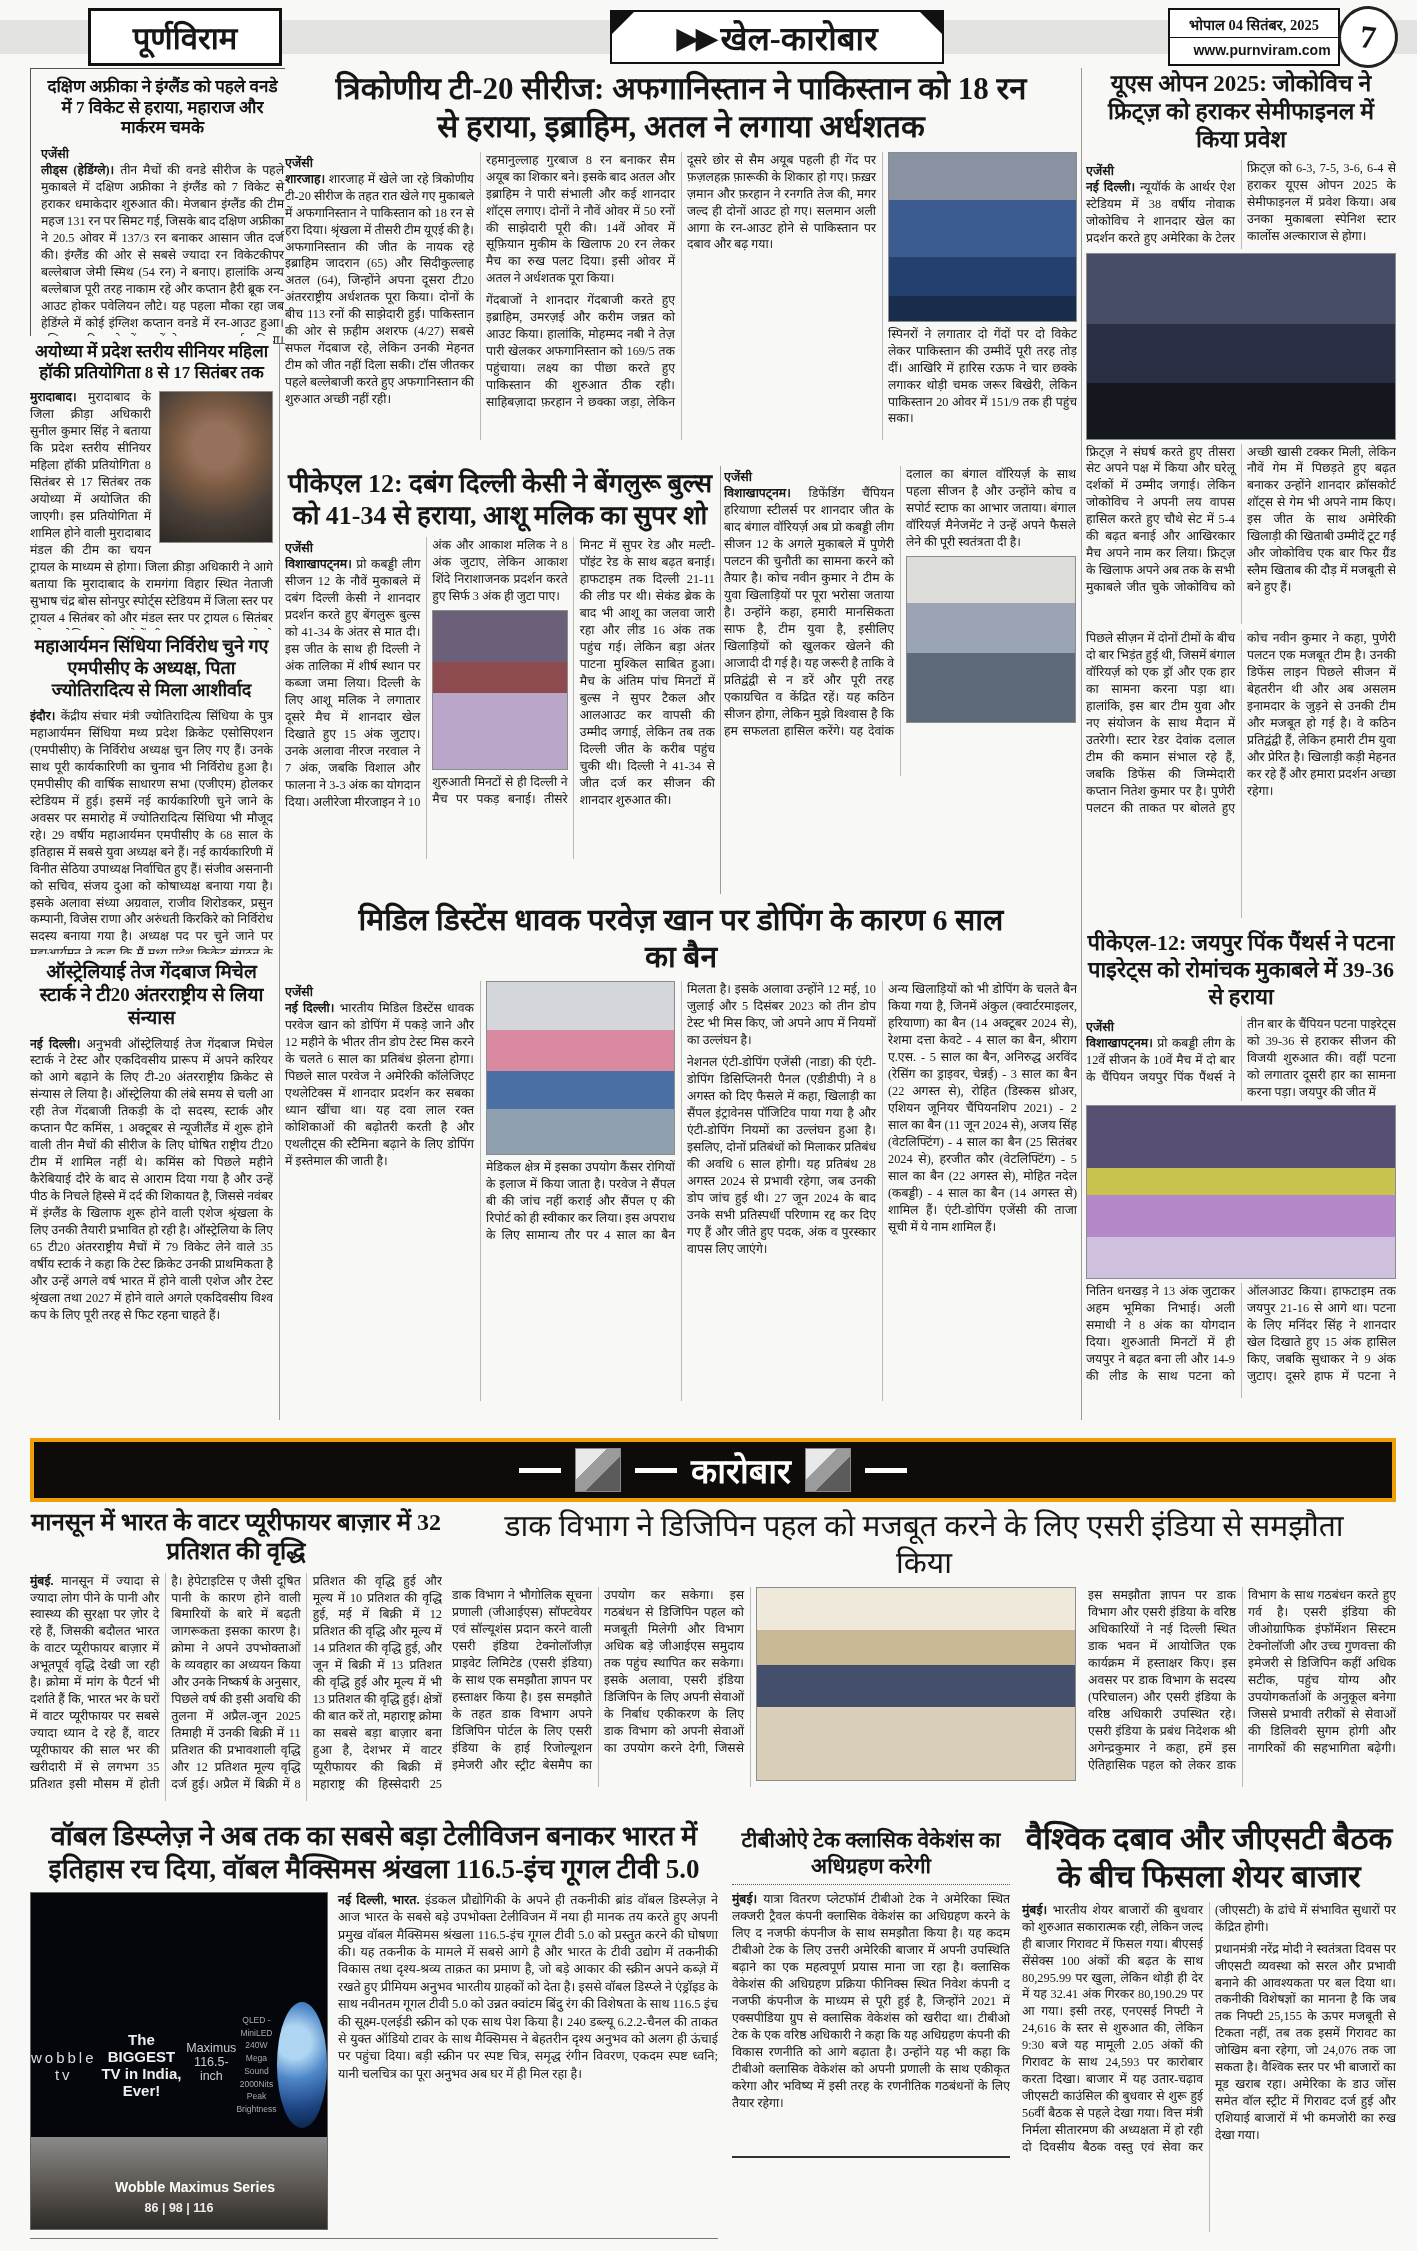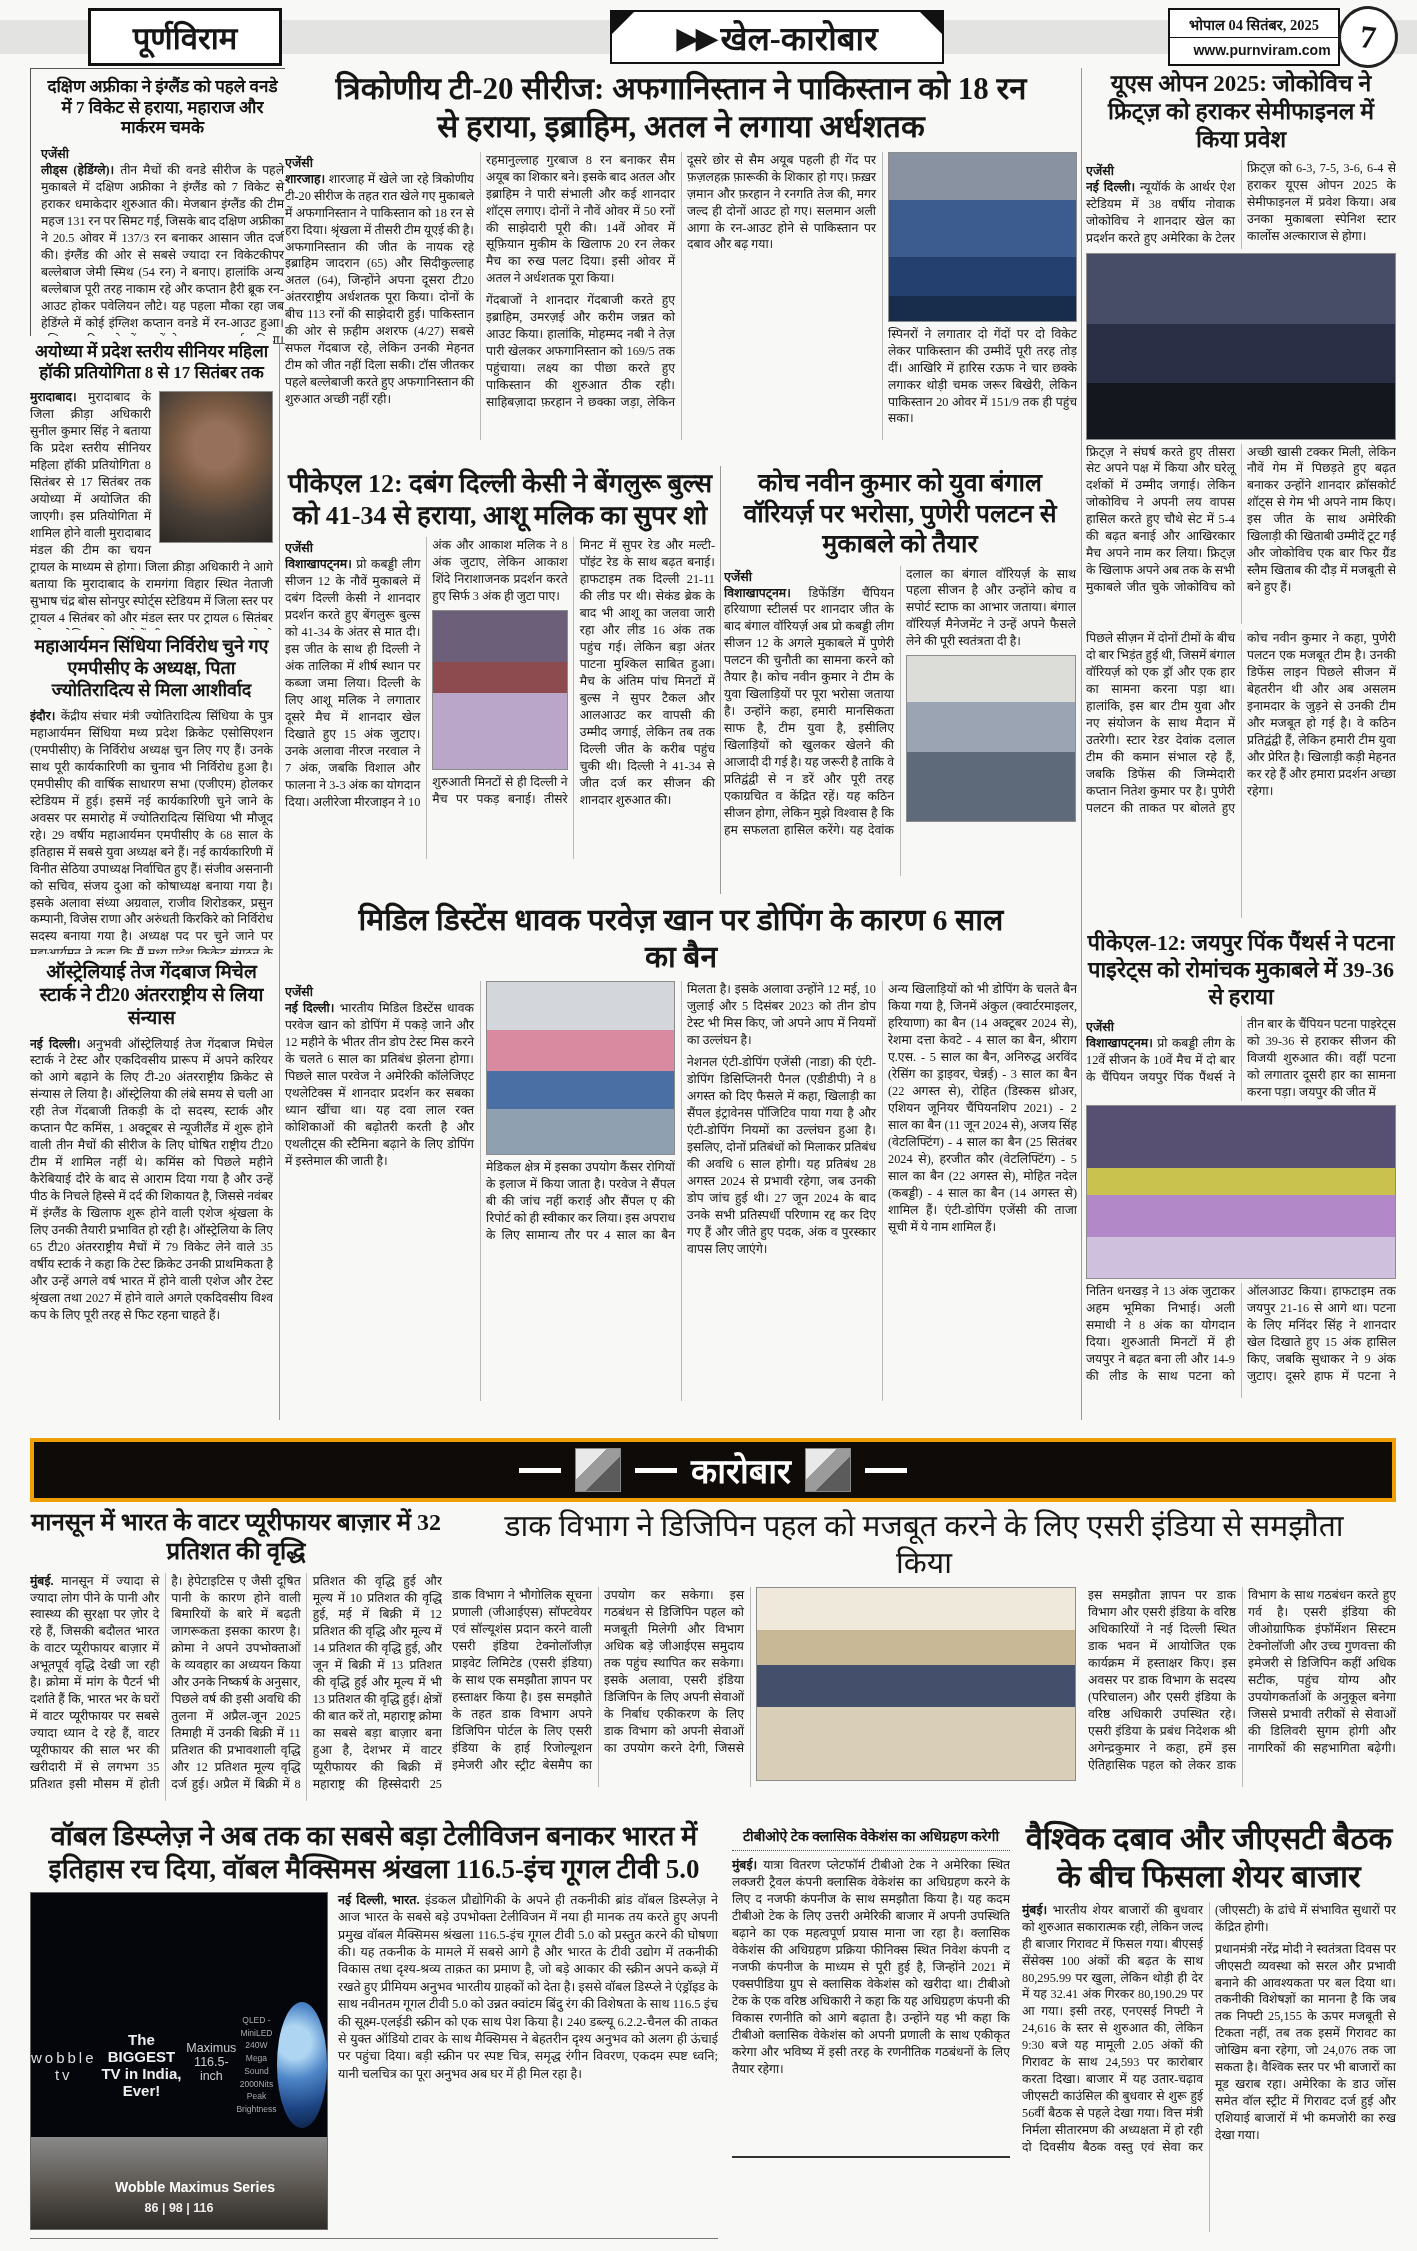--- a/index.html
+++ b/index.html
@@ -168,21 +168,20 @@
     <div class="cols2" style="height:468px;overflow:hidden">
       <div class="byline">एजेंसी</div>
       <p class="bt"><b class="dl">नई दिल्ली।</b>
         <span>न्यूयॉर्क के आर्थर ऐश स्टेडियम में 38 वर्षीय नोवाक जोकोविच ने शानदार खेल का प्रदर्शन करते हुए अमेरिका के टेलर फ्रिट्ज़ को 6-3, 7-5, 3-6, 6-4 से हराकर यूएस ओपन 2025 के सेमीफाइनल में प्रवेश किया। अब उनका मुकाबला स्पेनिश स्टार कार्लोस अल्काराज से होगा।</span></p>
       <div class="ph ph-tennis span-all"></div>
       <p class="bt"><span>फ्रिट्ज़ ने संघर्ष करते हुए तीसरा सेट अपने पक्ष में किया और घरेलू दर्शकों में उम्मीद जगाई। लेकिन जोकोविच ने अपनी लय वापस हासिल करते हुए चौथे सेट में 5-4 की बढ़त बनाई और आखिरकार मैच अपने नाम कर लिया। फ्रिट्ज़ के खिलाफ अपने अब तक के सभी मुकाबले जीत चुके जोकोविच को अच्छी खासी टक्कर मिली, लेकिन नौवें गेम में पिछड़ते हुए बढ़त बनाकर उन्होंने शानदार क्रॉसकोर्ट शॉट्स से गेम भी अपने नाम किए। इस जीत के साथ अमेरिकी खिलाड़ी की खिताबी उम्मीदें टूट गईं और जोकोविच एक बार फिर ग्रैंड स्लैम खिताब की दौड़ में मजबूती से बने हुए हैं।</span></p>
     </div>
   </div>
 
   <div class="art" style="left:724px;top:466px;width:352px;height:428px">
-    <div class="hl" style="font-size:25px">कोच नवीन कुमार को युवा बंगाल वॉरियर्ज़ पर भरोसा, पुणेरी पलटन से मुकाबले को तैयार</div>
     <div class="cols2" style="height:310px;overflow:hidden">
       <div class="byline">एजेंसी</div>
       <p class="bt"><b class="dl">विशाखापट्नम।</b>
         <span>डिफेंडिंग चैंपियन हरियाणा स्टीलर्स पर शानदार जीत के बाद बंगाल वॉरियर्ज़ अब प्रो कबड्डी लीग सीजन 12 के अगले मुकाबले में पुणेरी पलटन की चुनौती का सामना करने को तैयार है। कोच नवीन कुमार ने टीम के युवा खिलाड़ियों पर पूरा भरोसा जताया है। उन्होंने कहा, हमारी मानसिकता साफ है, टीम युवा है, इसीलिए खिलाड़ियों को खुलकर खेलने की आजादी दी गई है। यह जरूरी है ताकि वे प्रतिद्वंद्वी से न डरें और पूरी तरह एकाग्रचित व केंद्रित रहें। यह कठिन सीजन होगा, लेकिन मुझे विश्वास है कि हम सफलता हासिल करेंगे। यह देवांक दलाल का बंगाल वॉरियर्ज़ के साथ पहला सीजन है और उन्होंने कोच व सपोर्ट स्टाफ का आभार जताया। बंगाल वॉरियर्ज़ मैनेजमेंट ने उन्हें अपने फैसले लेने की पूरी स्वतंत्रता दी है।</span></p>
       <div class="ph ph-coach"></div>
     </div>
   </div>
   <div class="art" style="left:1086px;top:630px;width:310px;height:292px">
     <div class="cols2" style="height:288px;overflow:hidden">
       <p class="bt"><span>पिछले सीज़न में दोनों टीमों के बीच दो बार भिड़ंत हुई थी, जिसमें बंगाल वॉरियर्ज़ को एक ड्रॉ और एक हार का सामना करना पड़ा था। हालांकि, इस बार टीम युवा और नए संयोजन के साथ मैदान में उतरेगी। स्टार रेडर देवांक दलाल टीम की कमान संभाल रहे हैं, जबकि डिफेंस की जिम्मेदारी कप्तान नितेश कुमार पर है। पुणेरी पलटन की ताकत पर बोलते हुए कोच नवीन कुमार ने कहा, पुणेरी पलटन एक मजबूत टीम है। उनकी डिफेंस लाइन पिछले सीजन में बेहतरीन थी और अब असलम इनामदार के जुड़ने से उनकी टीम और मजबूत हो गई है। वे कठिन प्रतिद्वंद्वी हैं, लेकिन हमारी टीम युवा और प्रेरित है। खिलाड़ी कड़ी मेहनत कर रहे हैं और हमारा प्रदर्शन अच्छा रहेगा।</span></p>
@@ -244,21 +243,21 @@
         <div class="moonband"></div>
         <div class="series">Wobble Maximus Series</div>
         <div class="sizes">86 | 98 | 116</div>
       </div>
       <p class="bt" style="font-size:12.6px"><b class="dl">नई दिल्ली, भारत.</b>
         <span>इंडकल प्रौद्योगिकी के अपने ही तकनीकी ब्रांड वॉबल डिस्प्लेज़ ने आज भारत के सबसे बड़े उपभोक्ता टेलीविजन में नया ही मानक तय करते हुए अपनी प्रमुख वॉबल मैक्सिमस श्रंखला 116.5-इंच गूगल टीवी 5.0 को प्रस्तुत करने की घोषणा की। यह तकनीक के मामले में सबसे आगे है और भारत के टीवी उद्योग में तकनीकी विकास तथा दृश्य-श्रव्य ताक़त का प्रमाण है, जो बड़े आकार की स्क्रीन अपने कब्ज़े में रखते हुए प्रीमियम अनुभव भारतीय ग्राहकों को देता है। इससे वॉबल डिस्प्ले ने एंड्रॉइड के साथ नवीनतम गूगल टीवी 5.0 को उन्नत क्वांटम बिंदु रंग की विशेषता के साथ 116.5 इंच की सूक्ष्म-एलईडी स्क्रीन को एक साथ पेश किया है। 240 डब्ल्यू 6.2.2-चैनल की ताकत से युक्त ऑडियो टावर के साथ मैक्सिमस ने बेहतरीन दृश्य अनुभव को अलग ही ऊंचाई पर पहुंचा दिया। बड़ी स्क्रीन पर स्पष्ट चित्र, समृद्ध रंगीन विवरण, एकदम स्पष्ट ध्वनि; यानी चलचित्र का पूरा अनुभव अब घर में ही मिल रहा है।</span></p>
     </div>
   </div>
 
   <div class="art" style="left:732px;top:1826px;width:278px;height:330px;border-bottom:2px solid #333">
-    <div class="hl dotted-u" style="font-size:14px">टीबीओऐ टेक क्लासिक वेकेशंस का अधिग्रहण करेगी</div>
+    <div class="hl dotted-u" style="font-size:21px">टीबीओऐ टेक क्लासिक वेकेशंस का अधिग्रहण करेगी</div>
     <p class="bt"><b class="dl">मुंबई।</b>
       <span>यात्रा वितरण प्लेटफॉर्म टीबीओ टेक ने अमेरिका स्थित लक्जरी ट्रैवल कंपनी क्लासिक वेकेशंस का अधिग्रहण करने के लिए द नजफी कंपनीज के साथ समझौता किया है। यह कदम टीबीओ टेक के लिए उत्तरी अमेरिकी बाजार में अपनी उपस्थिति बढ़ाने का एक महत्वपूर्ण प्रयास माना जा रहा है। क्लासिक वेकेशंस की अधिग्रहण प्रक्रिया फीनिक्स स्थित निवेश कंपनी द नजफी कंपनीज के माध्यम से पूरी हुई है, जिन्होंने 2021 में एक्सपीडिया ग्रुप से क्लासिक वेकेशंस को खरीदा था। टीबीओ टेक के एक वरिष्ठ अधिकारी ने कहा कि यह अधिग्रहण कंपनी की विकास रणनीति को आगे बढ़ाता है। उन्होंने यह भी कहा कि टीबीओ क्लासिक वेकेशंस को अपनी प्रणाली के साथ एकीकृत करेगा और भविष्य में इसी तरह के रणनीतिक गठबंधनों के लिए तैयार रहेगा।</span></p>
   </div>
 
   <div class="art" style="left:1022px;top:1818px;width:374px;height:430px">
     <div class="hl" style="font-size:31px">वैश्विक दबाव और जीएसटी बैठक के बीच फिसला शेयर बाजार</div>
     <div class="cols2" style="height:330px;overflow:hidden">
       <p class="bt"><b class="dl">मुंबई।</b>
         <span>भारतीय शेयर बाजारों की बुधवार को शुरुआत सकारात्मक रही, लेकिन जल्द ही बाजार गिरावट में फिसल गया। बीएसई सेंसेक्स 100 अंकों की बढ़त के साथ 80,295.99 पर खुला, लेकिन थोड़ी ही देर में यह 32.41 अंक गिरकर 80,190.29 पर आ गया। इसी तरह, एनएसई निफ्टी ने 24,616 के स्तर से शुरुआत की, लेकिन 9:30 बजे यह मामूली 2.05 अंकों की गिरावट के साथ 24,593 पर कारोबार करता दिखा। बाजार में यह उतार-चढ़ाव जीएसटी काउंसिल की बुधवार से शुरू हुई 56वीं बैठक से पहले देखा गया। वित्त मंत्री निर्मला सीतारमण की अध्यक्षता में हो रही दो दिवसीय बैठक वस्तु एवं सेवा कर (जीएसटी) के ढांचे में संभावित सुधारों पर केंद्रित होगी।</span></p>
       <p class="bt"><span>प्रधानमंत्री नरेंद्र मोदी ने स्वतंत्रता दिवस पर जीएसटी व्यवस्था को सरल और प्रभावी बनाने की आवश्यकता पर बल दिया था। तकनीकी विशेषज्ञों का मानना है कि जब तक निफ्टी 25,155 के ऊपर मजबूती से टिकता नहीं, तब तक इसमें गिरावट का जोखिम बना रहेगा, जो 24,076 तक जा सकता है। वैश्विक स्तर पर भी बाजारों का मूड खराब रहा। अमेरिका के डाउ जोंस समेत वॉल स्ट्रीट में गिरावट दर्ज हुई और एशियाई बाजारों में भी कमजोरी का रुख देखा गया।</span></p>

